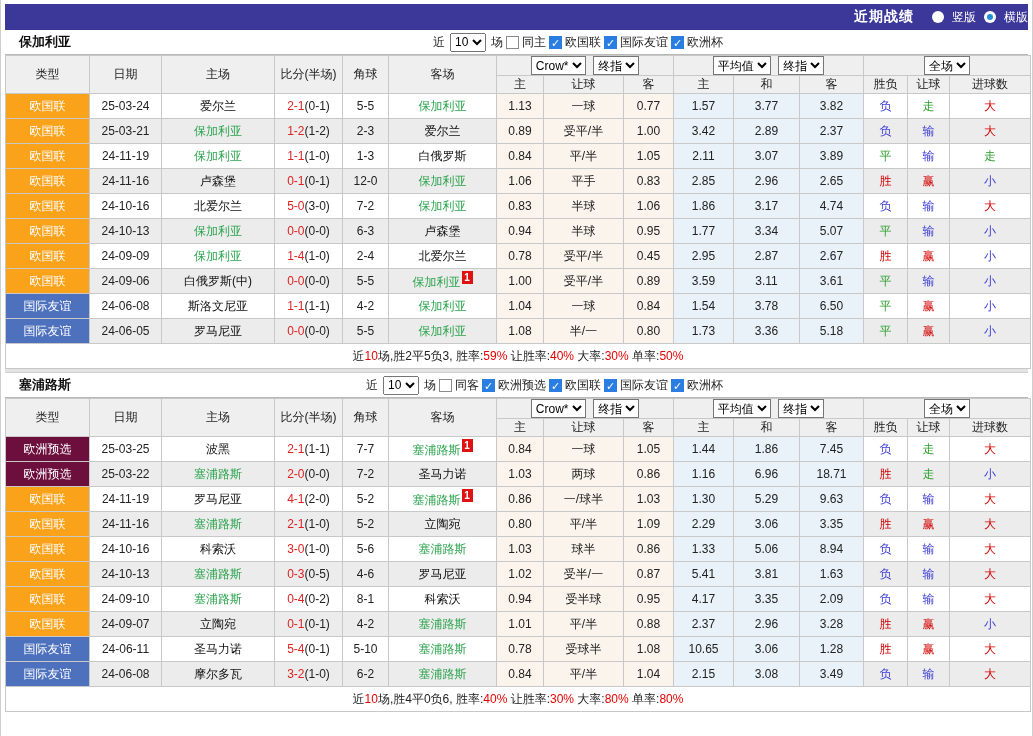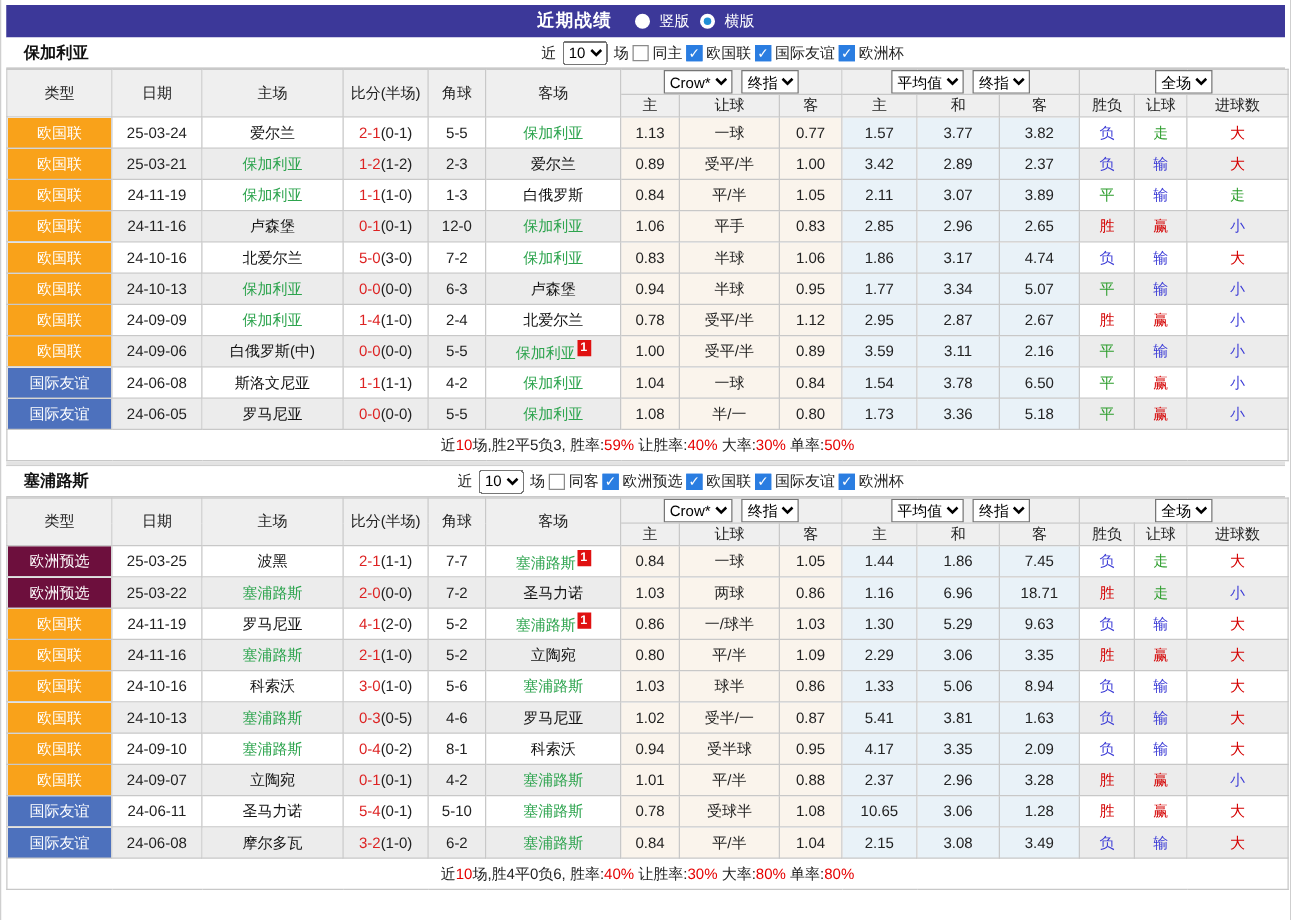--- a/index.html
+++ b/index.html
@@ -7,21 +7,21 @@
   body {
     width: 1033px; height: 736px; overflow: hidden;
     font-family: "Liberation Sans", "DejaVu Sans", sans-serif;
     font-size: 12px; color: #222;
   }
   .page { padding: 4px 4px 0 4px; border-left:1px solid #cfcfcf; border-right:1px solid #cfcfcf; height:736px; }
 
   
   .topbar {
     height: 26px; background:#3c3899; color:#fff;
-    display:flex; align-items:center; justify-content:center; gap:8px;
+    display:flex; align-items:center; justify-content:flex-end; gap:8px;
   }
   .topbar .title { font-size:14px; font-weight:bold; letter-spacing:1px; margin-right:10px; }
   .radio { width:12px; height:12px; border-radius:50%; background:#fff; display:inline-block; position:relative; cursor:pointer; }
   .radio.dot::after { content:""; position:absolute; left:3px; top:3px; width:6px; height:6px; border-radius:50%; background:#1f8fd6; }
   .radio-label { font-size:12px; color:#fff; }
 
   
   .team-row {
     height: 25px; border-bottom:1px solid #b9b9b9;
     display:flex; align-items:center; background:#fff;
@@ -258,41 +258,41 @@
         </tr>
         <tr class="data-row">
           <td class="league lg-nl">欧国联</td>
           <td class="date">24-09-09</td>
           <td class="teamcell"><span class="team focus">保加利亚</span></td>
           <td class="scorecell"><span class="scmain">1-4</span><span class="schalf">(1-0)</span></td>
           <td class="corner">2-4</td>
           <td class="teamcell"><span class="team">北爱尔兰</span></td>
           <td class="odds c-crow">0.78</td>
           <td class="odds c-crow">受平/半</td>
-          <td class="odds c-crow">1.12</td>
+          <td class="odds c-crow">0.45</td>
           <td class="odds c-avg">2.95</td>
           <td class="odds c-avg">2.87</td>
           <td class="odds c-avg">2.67</td>
           <td class="res win">胜</td>
           <td class="res win">赢</td>
           <td class="res lose">小</td>
         </tr>
         <tr class="data-row">
           <td class="league lg-nl">欧国联</td>
           <td class="date">24-09-06</td>
           <td class="teamcell"><span class="team">白俄罗斯(中)</span></td>
           <td class="scorecell"><span class="scmain">0-0</span><span class="schalf">(0-0)</span></td>
           <td class="corner">5-5</td>
           <td class="teamcell"><span class="team focus">保加利亚</span><span class="card">1</span></td>
           <td class="odds c-crow">1.00</td>
           <td class="odds c-crow">受平/半</td>
           <td class="odds c-crow">0.89</td>
           <td class="odds c-avg">3.59</td>
           <td class="odds c-avg">3.11</td>
-          <td class="odds c-avg">2.16</td>
+          <td class="odds c-avg">3.61</td>
           <td class="res draw">平</td>
           <td class="res lose">输</td>
           <td class="res lose">小</td>
         </tr>
         <tr class="data-row">
           <td class="league lg-fr">国际友谊</td>
           <td class="date">24-06-08</td>
           <td class="teamcell"><span class="team">斯洛文尼亚</span></td>
           <td class="scorecell"><span class="scmain">1-1</span><span class="schalf">(1-1)</span></td>
           <td class="corner">4-2</td>

